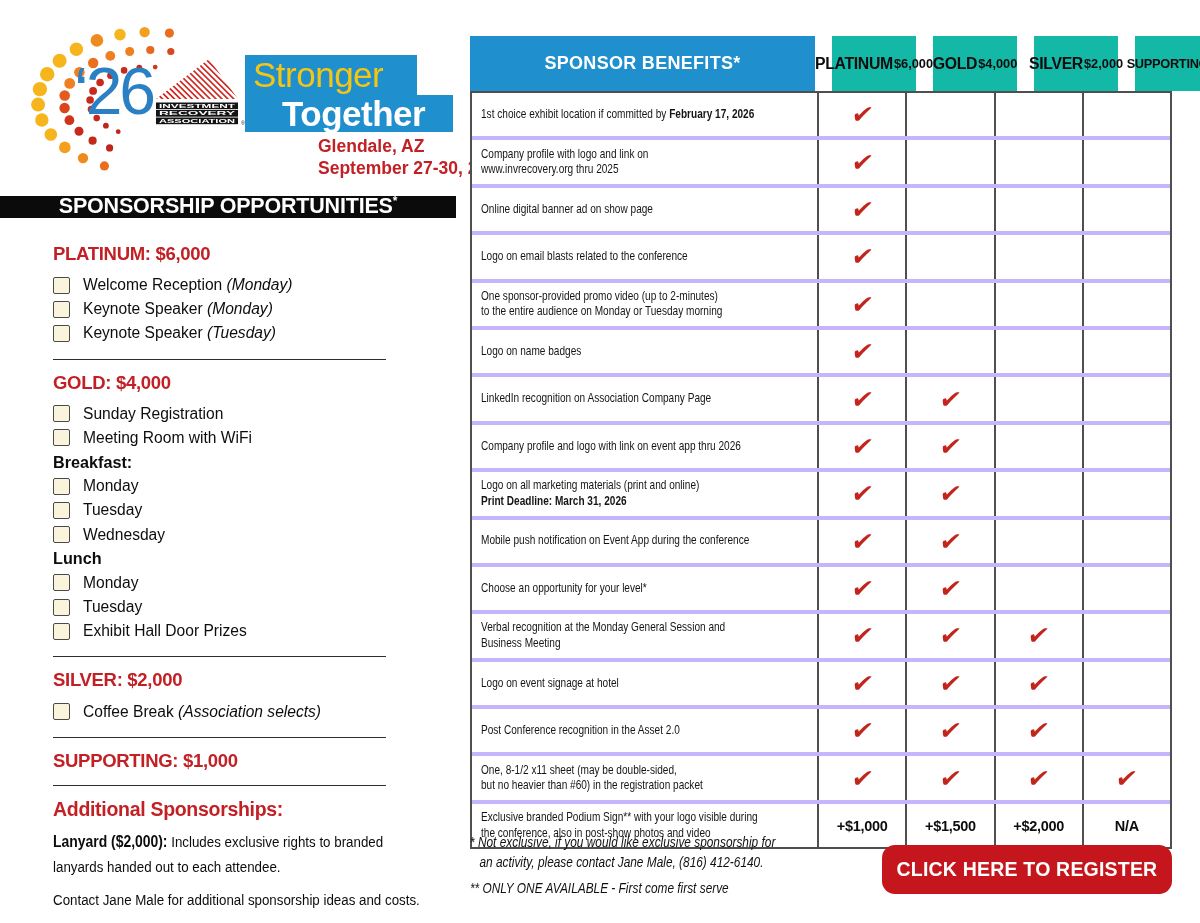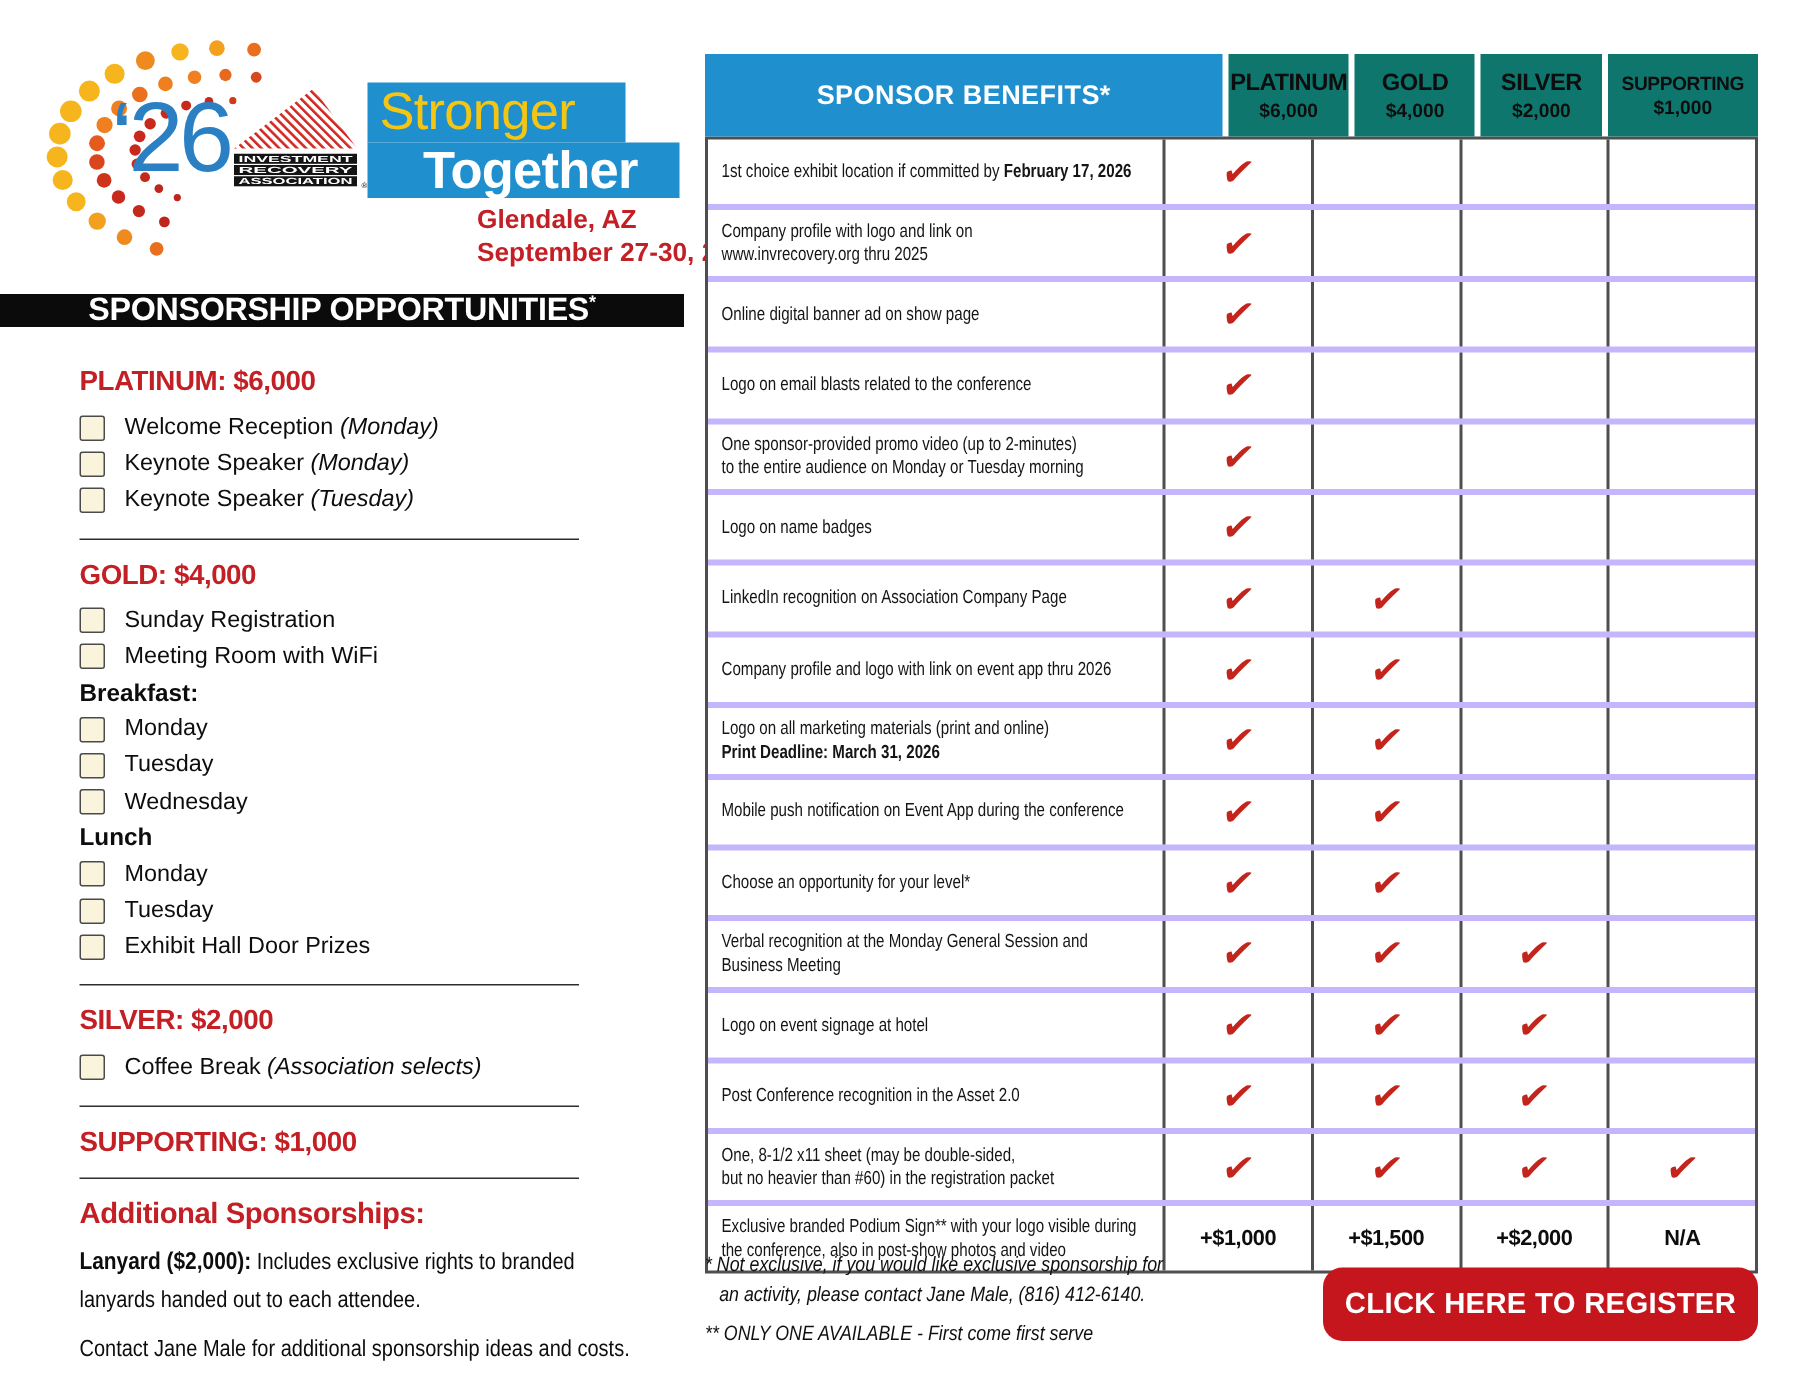--- a/index.html
+++ b/index.html
@@ -45,30 +45,30 @@
   .lc-para{width:415px;transform:scaleX(0.86);transform-origin:0 0;font-size:15.5px;
            line-height:25.5px;margin-top:8px;color:#0d0d0d;}
   .lc-para .p-bold{font-weight:bold;font-size:16.2px;}
   .lc-para.nowrap{white-space:nowrap;width:auto;margin-top:7px;}
 
   
   .btable{position:absolute;left:470px;top:36px;width:702px;}
   .t-header{display:flex;height:55px;}
   .benefits-head{width:345px;flex:none;background:#1f8fcd;color:#fff;font-weight:bold;font-size:18px;
                  letter-spacing:0.3px;display:flex;align-items:center;justify-content:center;box-sizing:border-box;}
-  .tier-head{width:84px;margin-left:4px;background:#0f766e;display:flex;flex-direction:column;
+  .tier-head{width:84px;margin-left:17px;background:#14b8a6;display:flex;flex-direction:row;
              align-items:center;justify-content:center;gap:1px;box-sizing:border-box;}
   .tier-head:last-child{width:105px;}
   .tier-name{font-weight:bold;font-size:15.8px;letter-spacing:-0.3px;color:#0d0d0d;}
   .tier-head.small .tier-name{font-size:12.8px;}
   .tier-price{font-weight:bold;font-size:12.8px;color:#0d0d0d;}
   .t-body{border:2px solid #4f4f4f;background:#fff;}
   .t-row{display:flex;height:43.4px;}
   .t-row + .t-row{border-top:4px solid #c4b5fd;}
-  .benefit-cell{width:303px;flex:none;box-sizing:border-box;padding-left:9px;display:flex;
+  .benefit-cell{width:345px;flex:none;box-sizing:border-box;padding-left:9px;display:flex;
                 flex-direction:column;justify-content:center;overflow:hidden;}
   .b-line{white-space:nowrap;font-size:12.6px;line-height:15.5px;transform:scaleX(0.8);
           transform-origin:0 50%;color:#151515;}
   .seg-bold{font-weight:bold;}
   .tier-cell{flex:1;border-left:2px solid #4f4f4f;display:flex;align-items:center;justify-content:center;}
   .check{font-family:"DejaVu Sans",sans-serif;color:#c3241b;font-size:25px;line-height:1;
          font-weight:bold;transform:skewX(-10deg);}
   .cell-text{font-weight:bold;font-size:14.5px;letter-spacing:-0.3px;color:#0d0d0d;}
 
   

